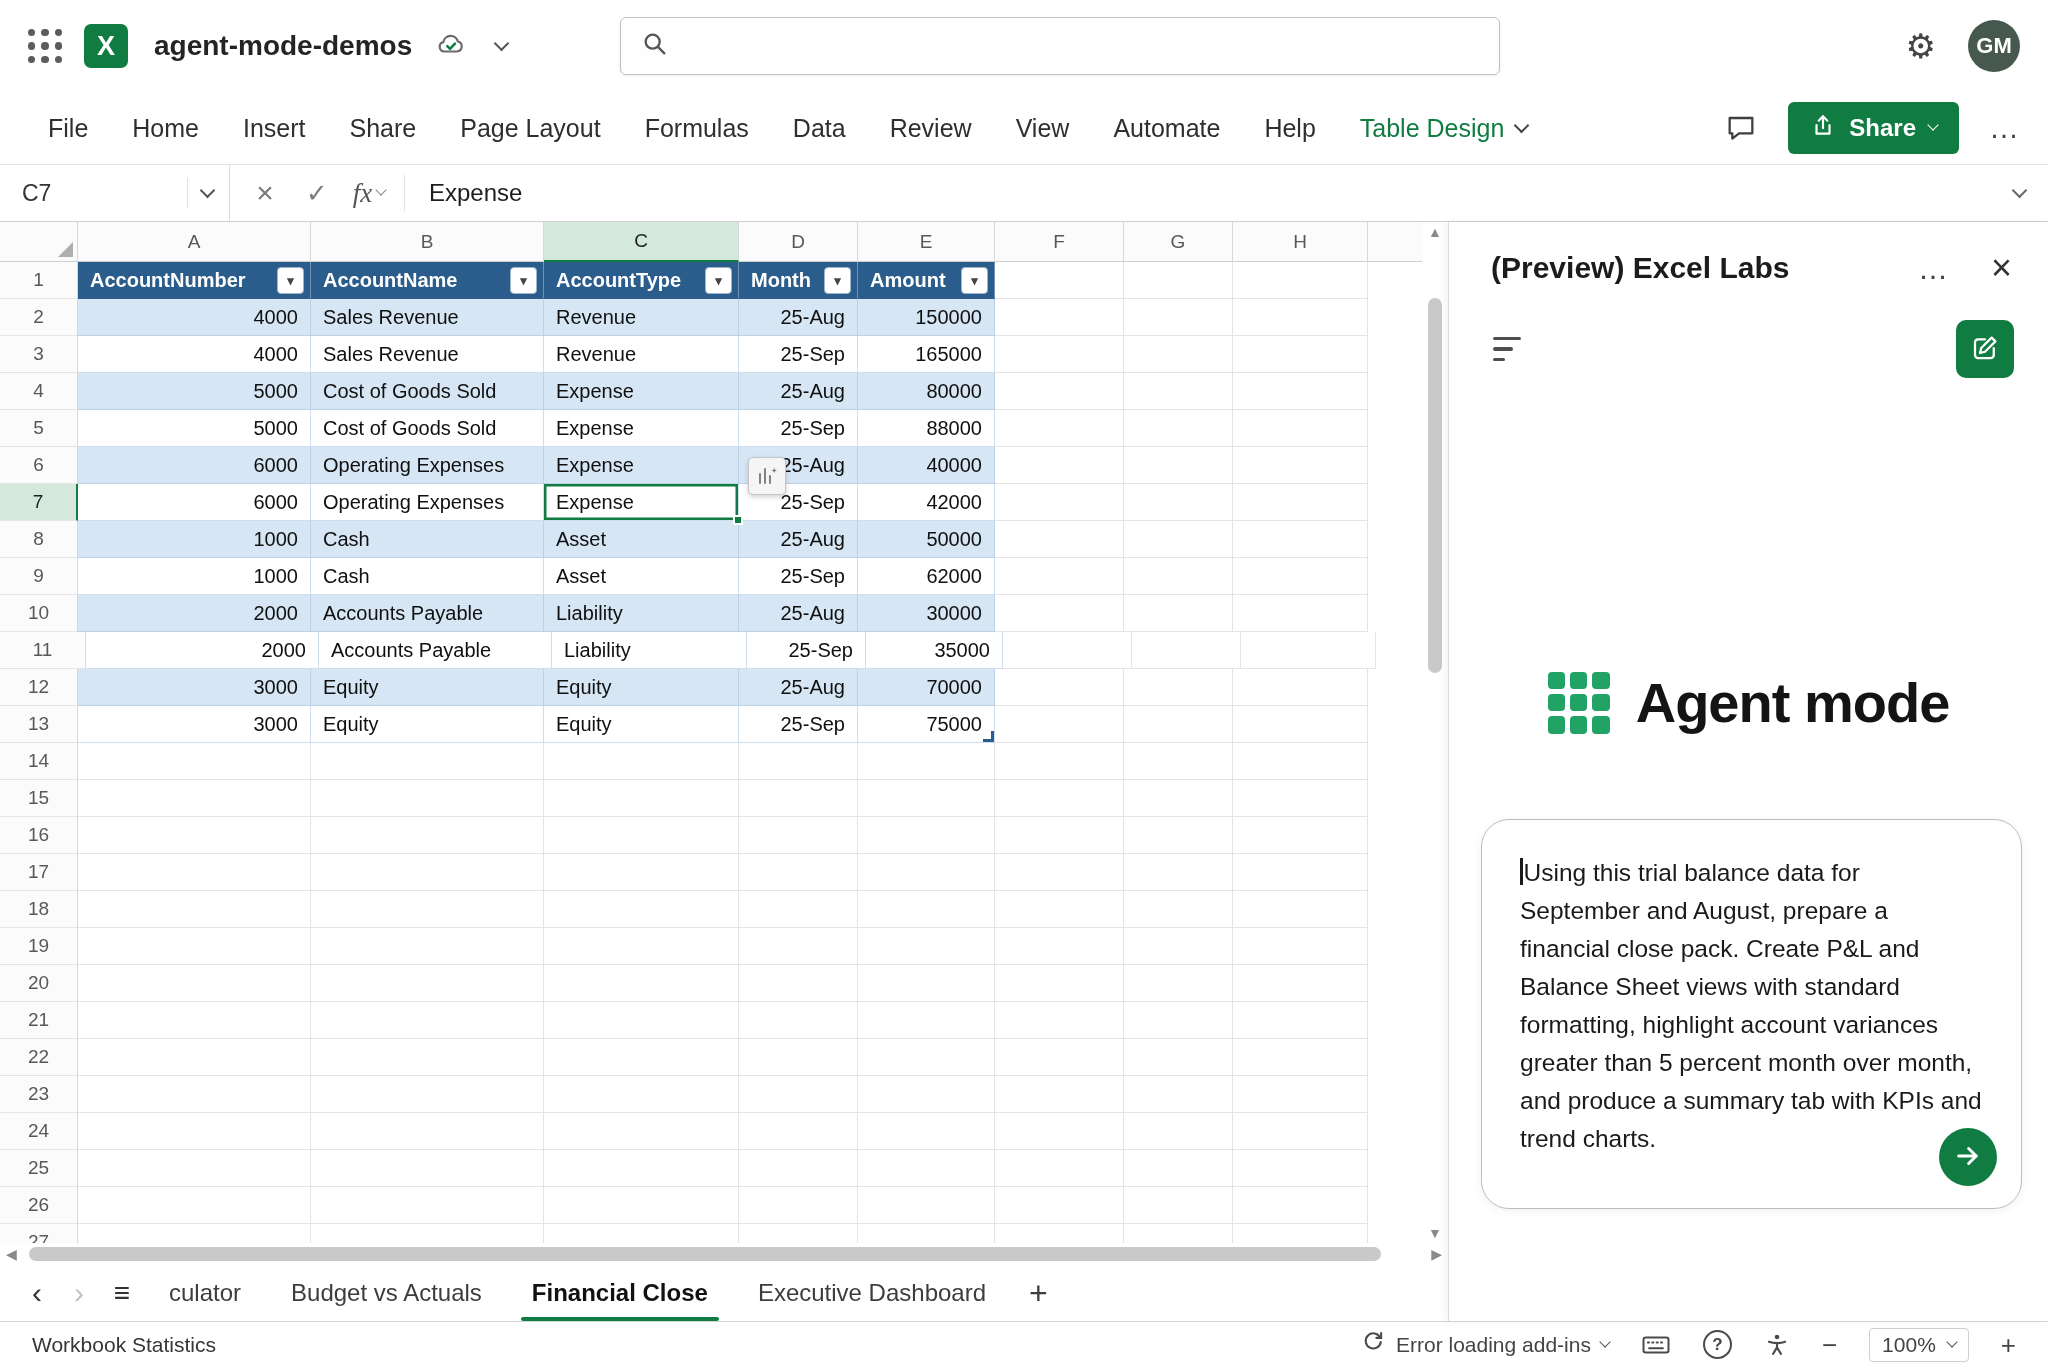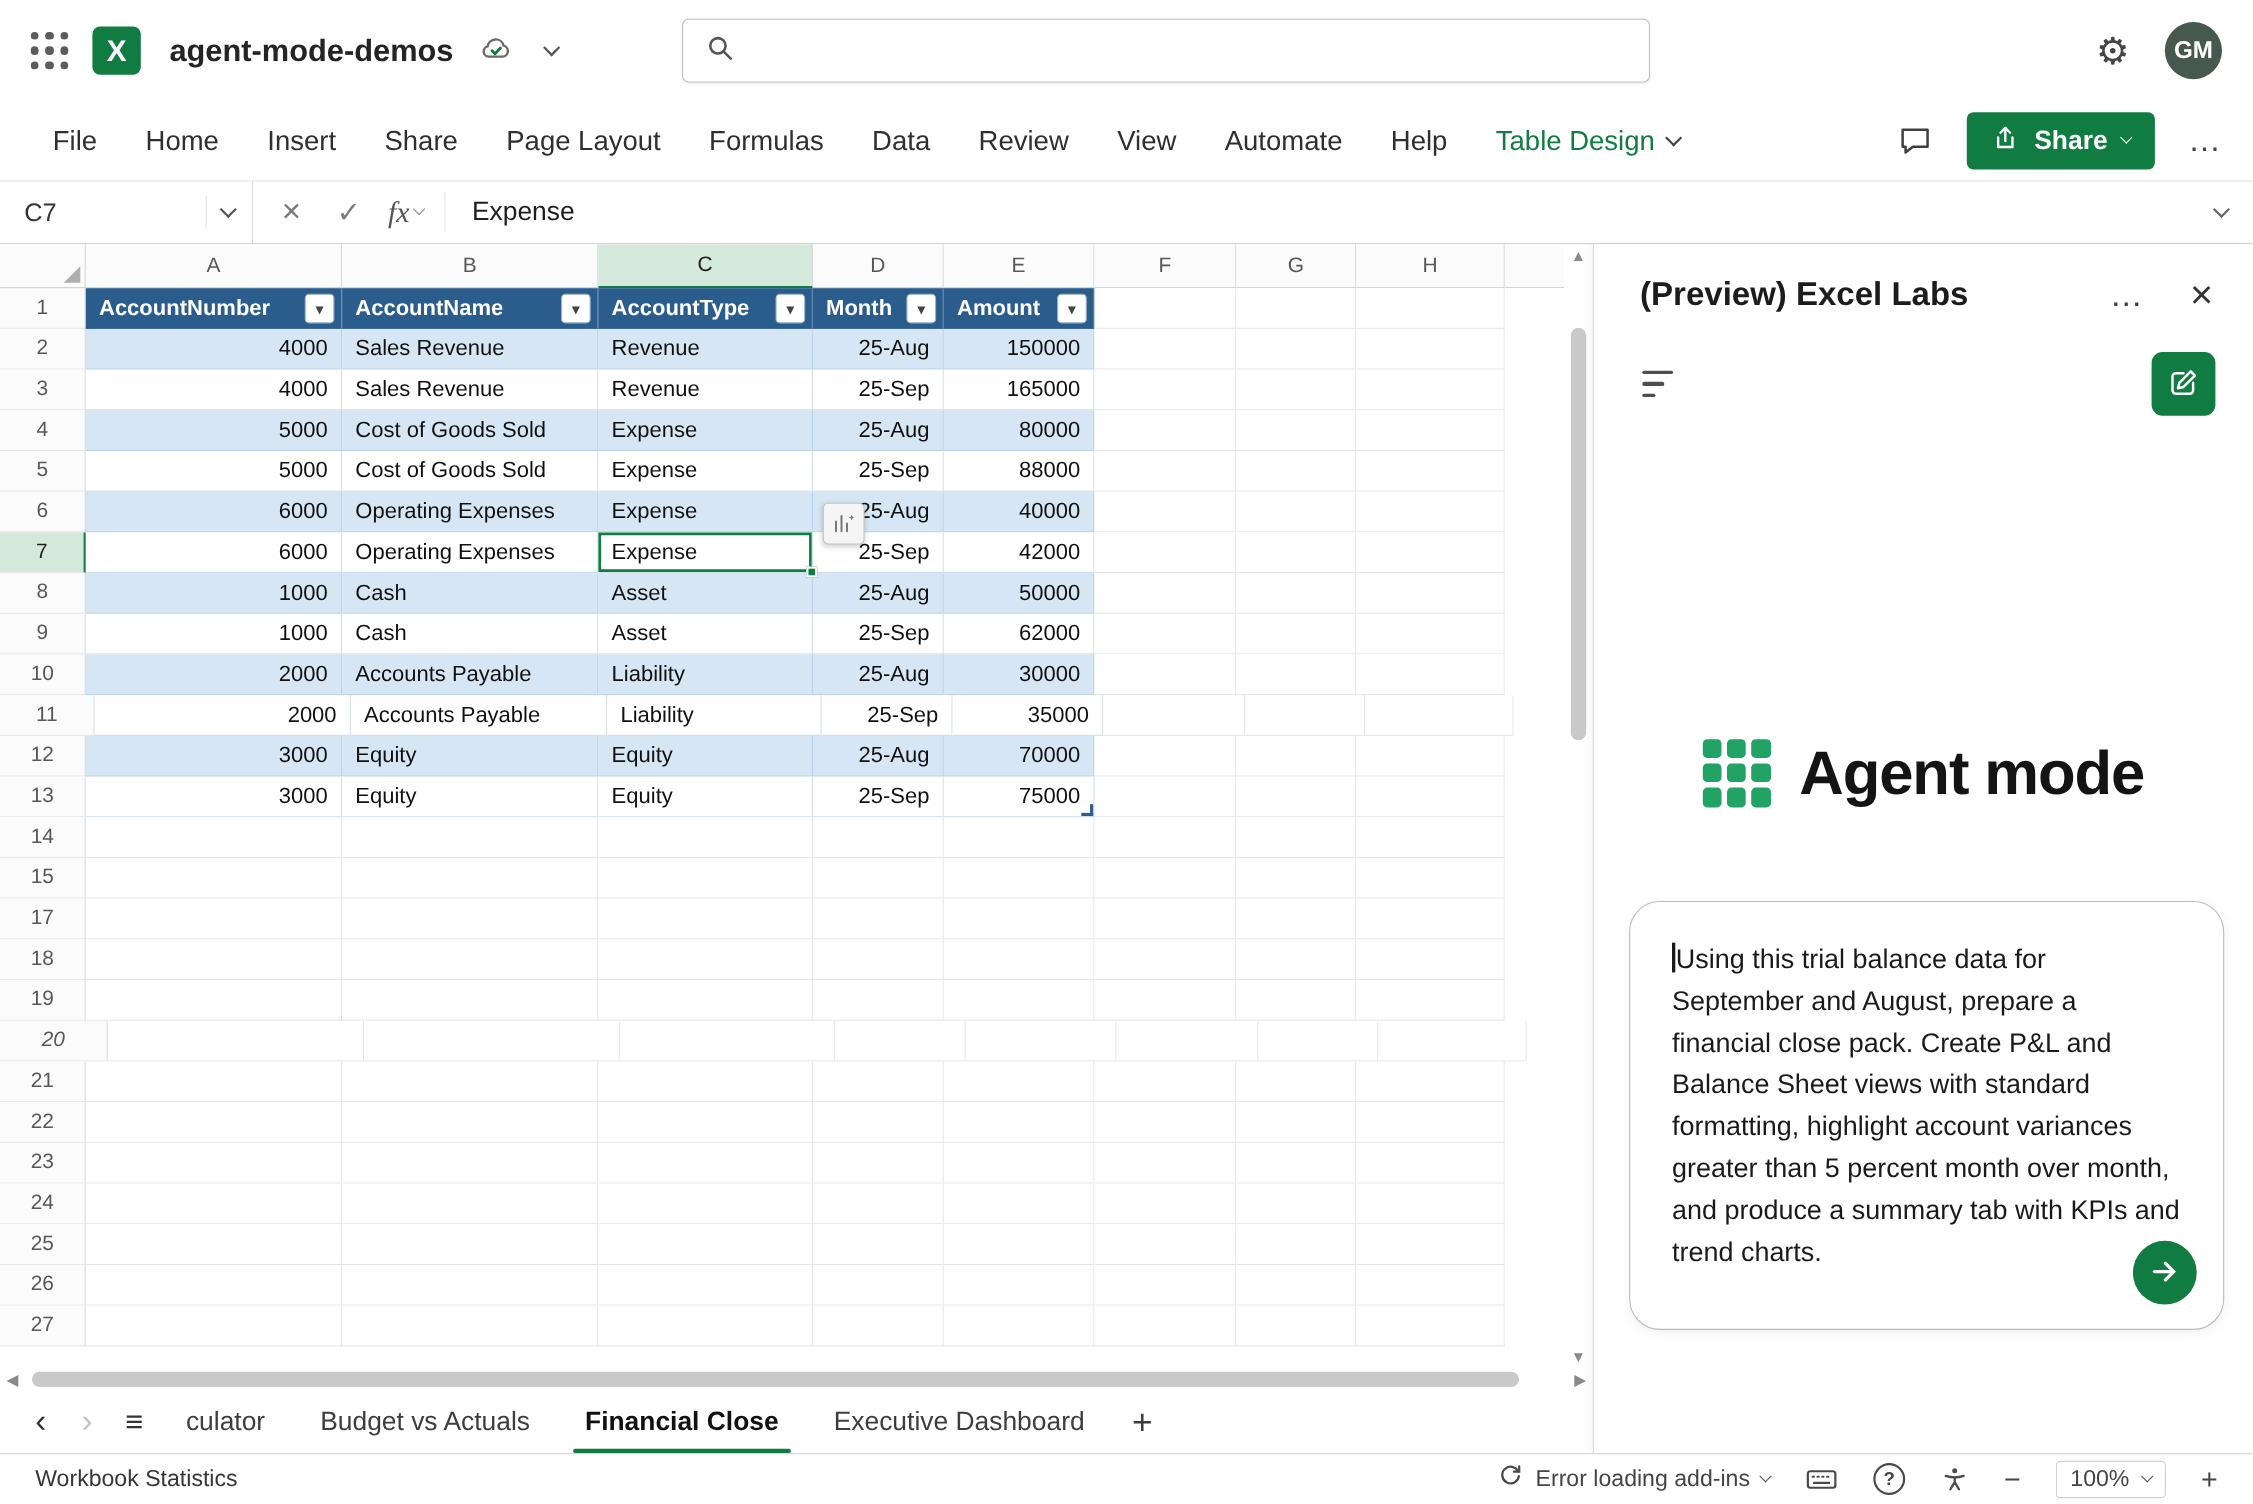--- a/index.html
+++ b/index.html
@@ -443,20 +443,32 @@
               <div class="cell" style="width: 233px;"></div>
               <div class="cell" style="width: 195px;"></div>
               <div class="cell" style="width: 119px;"></div>
               <div class="cell" style="width: 137px;"></div>
               <div class="cell" style="width: 129px;"></div>
               <div class="cell" style="width: 109px;"></div>
               <div class="cell" style="width: 135px;"></div>
               <div class="cell cfill" style="flex: 1 1 0%;"></div>
             </div>
             <div class="gr-row">
+              <div class="rnum" style="width: 78px;">16</div>
+              <div class="cell" style="width: 233px;"></div>
+              <div class="cell" style="width: 233px;"></div>
+              <div class="cell" style="width: 195px;"></div>
+              <div class="cell" style="width: 119px;"></div>
+              <div class="cell" style="width: 137px;"></div>
+              <div class="cell" style="width: 129px;"></div>
+              <div class="cell" style="width: 109px;"></div>
+              <div class="cell" style="width: 135px;"></div>
+              <div class="cell cfill" style="flex: 1 1 0%;"></div>
+            </div>
+            <div class="gr-row">
               <div class="rnum" style="width: 78px;">17</div>
               <div class="cell" style="width: 233px;"></div>
               <div class="cell" style="width: 233px;"></div>
               <div class="cell" style="width: 195px;"></div>
               <div class="cell" style="width: 119px;"></div>
               <div class="cell" style="width: 137px;"></div>
               <div class="cell" style="width: 129px;"></div>
               <div class="cell" style="width: 109px;"></div>
               <div class="cell" style="width: 135px;"></div>
               <div class="cell cfill" style="flex: 1 1 0%;"></div>
@@ -479,21 +491,21 @@
               <div class="cell" style="width: 233px;"></div>
               <div class="cell" style="width: 195px;"></div>
               <div class="cell" style="width: 119px;"></div>
               <div class="cell" style="width: 137px;"></div>
               <div class="cell" style="width: 129px;"></div>
               <div class="cell" style="width: 109px;"></div>
               <div class="cell" style="width: 135px;"></div>
               <div class="cell cfill" style="flex: 1 1 0%;"></div>
             </div>
             <div class="gr-row">
-              <div class="rnum" style="width: 98px; font-style: italic;">20</div>
+              <div class="rnum" style="width: 78px;">20</div>
               <div class="cell" style="width: 233px;"></div>
               <div class="cell" style="width: 233px;"></div>
               <div class="cell" style="width: 195px;"></div>
               <div class="cell" style="width: 119px;"></div>
               <div class="cell" style="width: 137px;"></div>
               <div class="cell" style="width: 129px;"></div>
               <div class="cell" style="width: 109px;"></div>
               <div class="cell" style="width: 135px;"></div>
               <div class="cell cfill" style="flex: 1 1 0%;"></div>
             </div>

